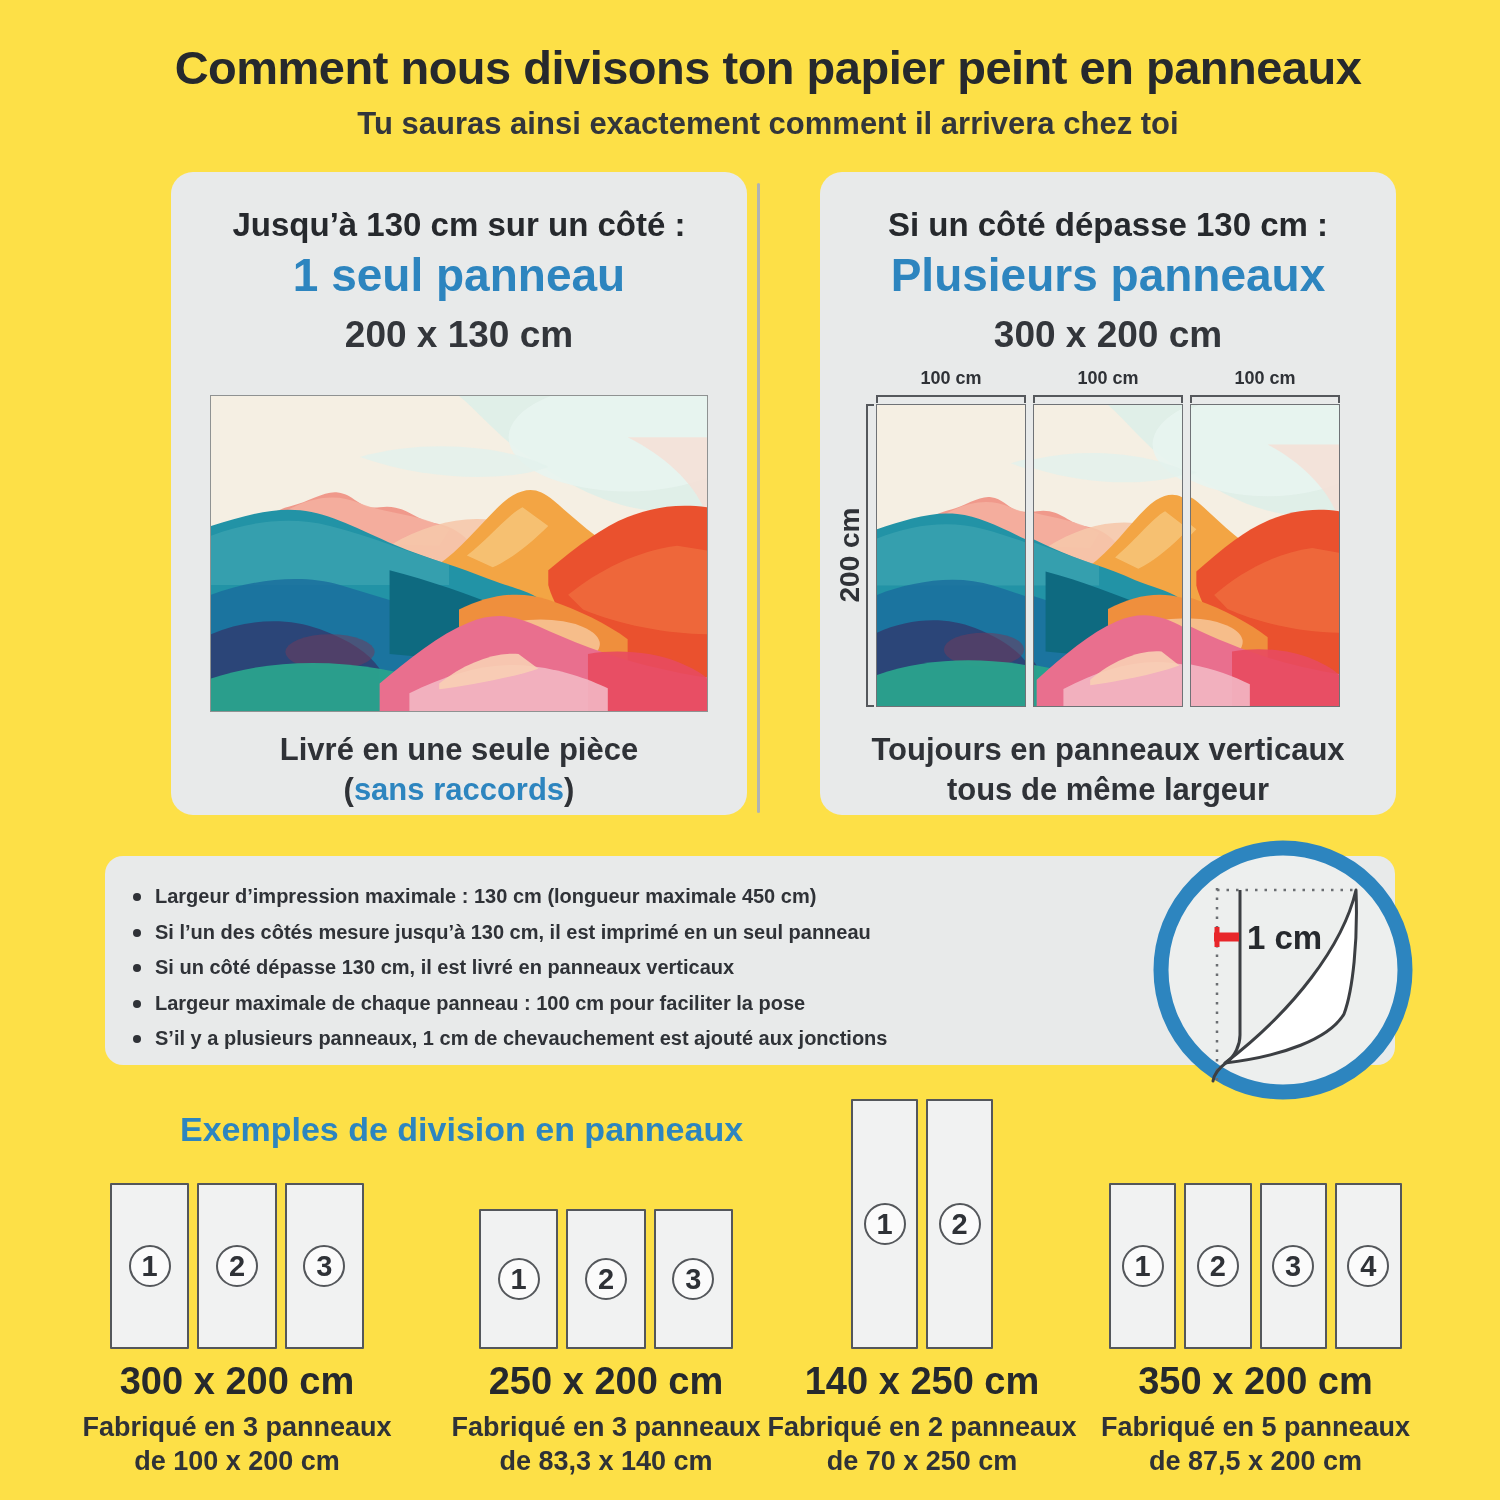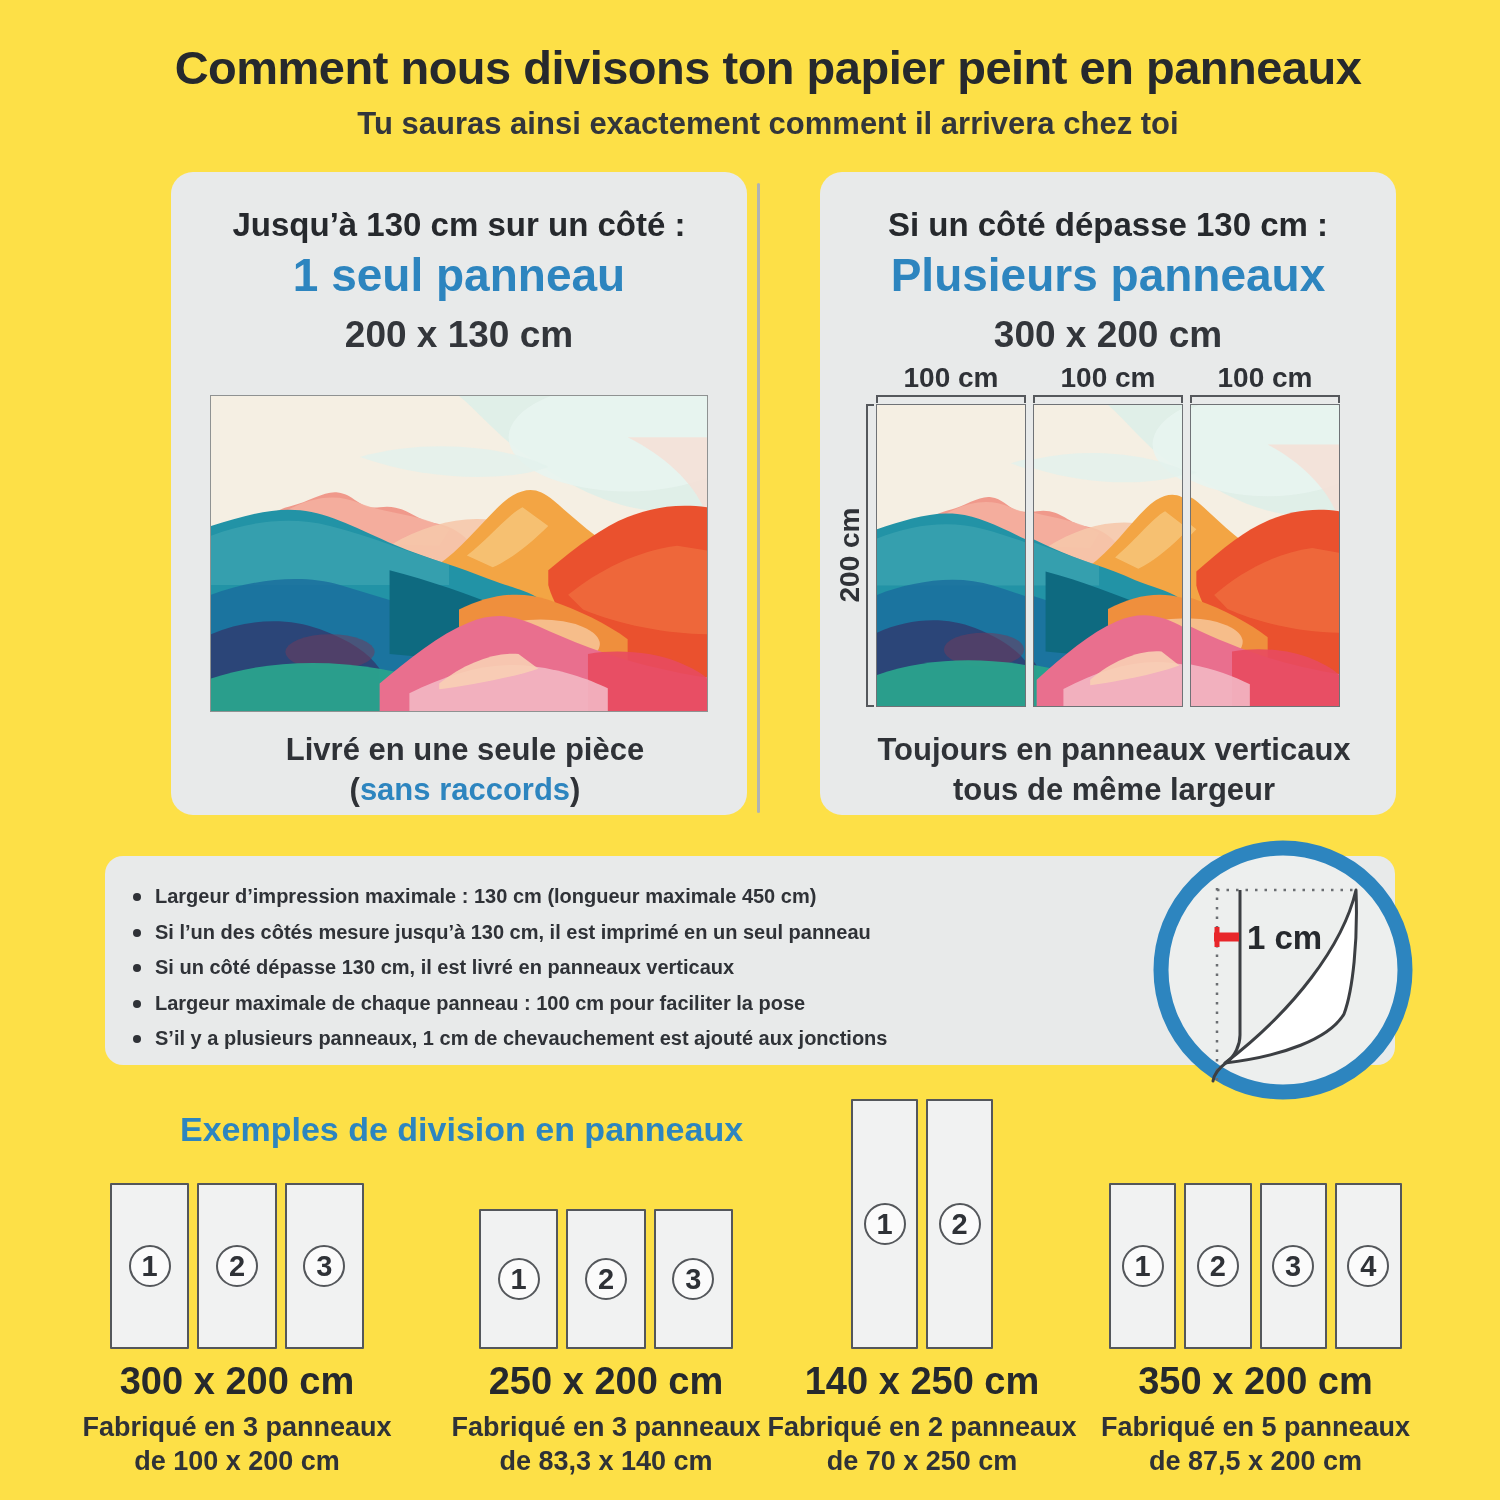--- a/index.html
+++ b/index.html
@@ -16,31 +16,31 @@
   .card{position:absolute;top:172px;width:576px;height:643px;background:#e8eaea;border-radius:22px;}
   .card-left{left:124px;margin-left:47px;}
   .card-right{left:820px;}
   .divider{position:absolute;left:757px;top:183px;width:3px;height:630px;background:#b0b3b3;border-radius:2px;}
   .card-condition{position:absolute;top:34px;left:0;width:100%;text-align:center;
     font-size:33px;font-weight:800;color:#26292d;}
   .card-result{position:absolute;top:76px;left:0;width:100%;text-align:center;
     font-size:46px;font-weight:800;color:#2d85bf;}
   .card-size{position:absolute;top:142px;left:0;width:100%;text-align:center;
     font-size:37px;font-weight:800;color:#33363b;}
-  .card-caption{position:absolute;top:558px;left:6px;width:100%;text-align:center;
+  .card-caption{position:absolute;top:558px;left:0;width:100%;text-align:center;
     font-size:31px;font-weight:600;line-height:40px;color:#2f3237;}
   .card-caption .hl{color:#2d85bf;font-weight:800;}
   
   .single-image{position:absolute;left:39px;top:223px;width:498px;height:317px;
     border:1px solid #8f9292;box-sizing:border-box;background:#f5efe3;}
   .single-image svg{display:block;width:100%;height:100%;}
   
   .top-measures{position:absolute;left:56px;top:192px;width:464px;display:flex;gap:7px;}
   .wcol{width:150px;text-align:center;}
-  .wlabel{font-size:28px;font-weight:700;line-height:28px;color:#2f3237;}
+  .wlabel{font-size:18px;font-weight:700;line-height:28px;color:#2f3237;}
   .hruler{height:8px;margin-top:3px;border-top:2px solid #55585c;
     border-left:2px solid #55585c;border-right:2px solid #55585c;box-sizing:border-box;}
   .vruler{position:absolute;left:46px;top:232px;width:8px;height:303px;
     border-left:2px solid #55585c;border-top:2px solid #55585c;border-bottom:2px solid #55585c;box-sizing:border-box;}
   .vlabel{position:absolute;left:-70px;top:367px;width:200px;height:32px;text-align:center;
     font-size:28px;font-weight:700;color:#2f3237;transform:rotate(-90deg);}
   .panels-row{position:absolute;left:56px;top:232px;display:flex;gap:7px;}
   .panel{width:150px;height:303px;overflow:hidden;border:1px solid #6f7276;
     box-sizing:border-box;background:#f5efe3;}
   .panel svg{display:block;width:100%;height:100%;}

